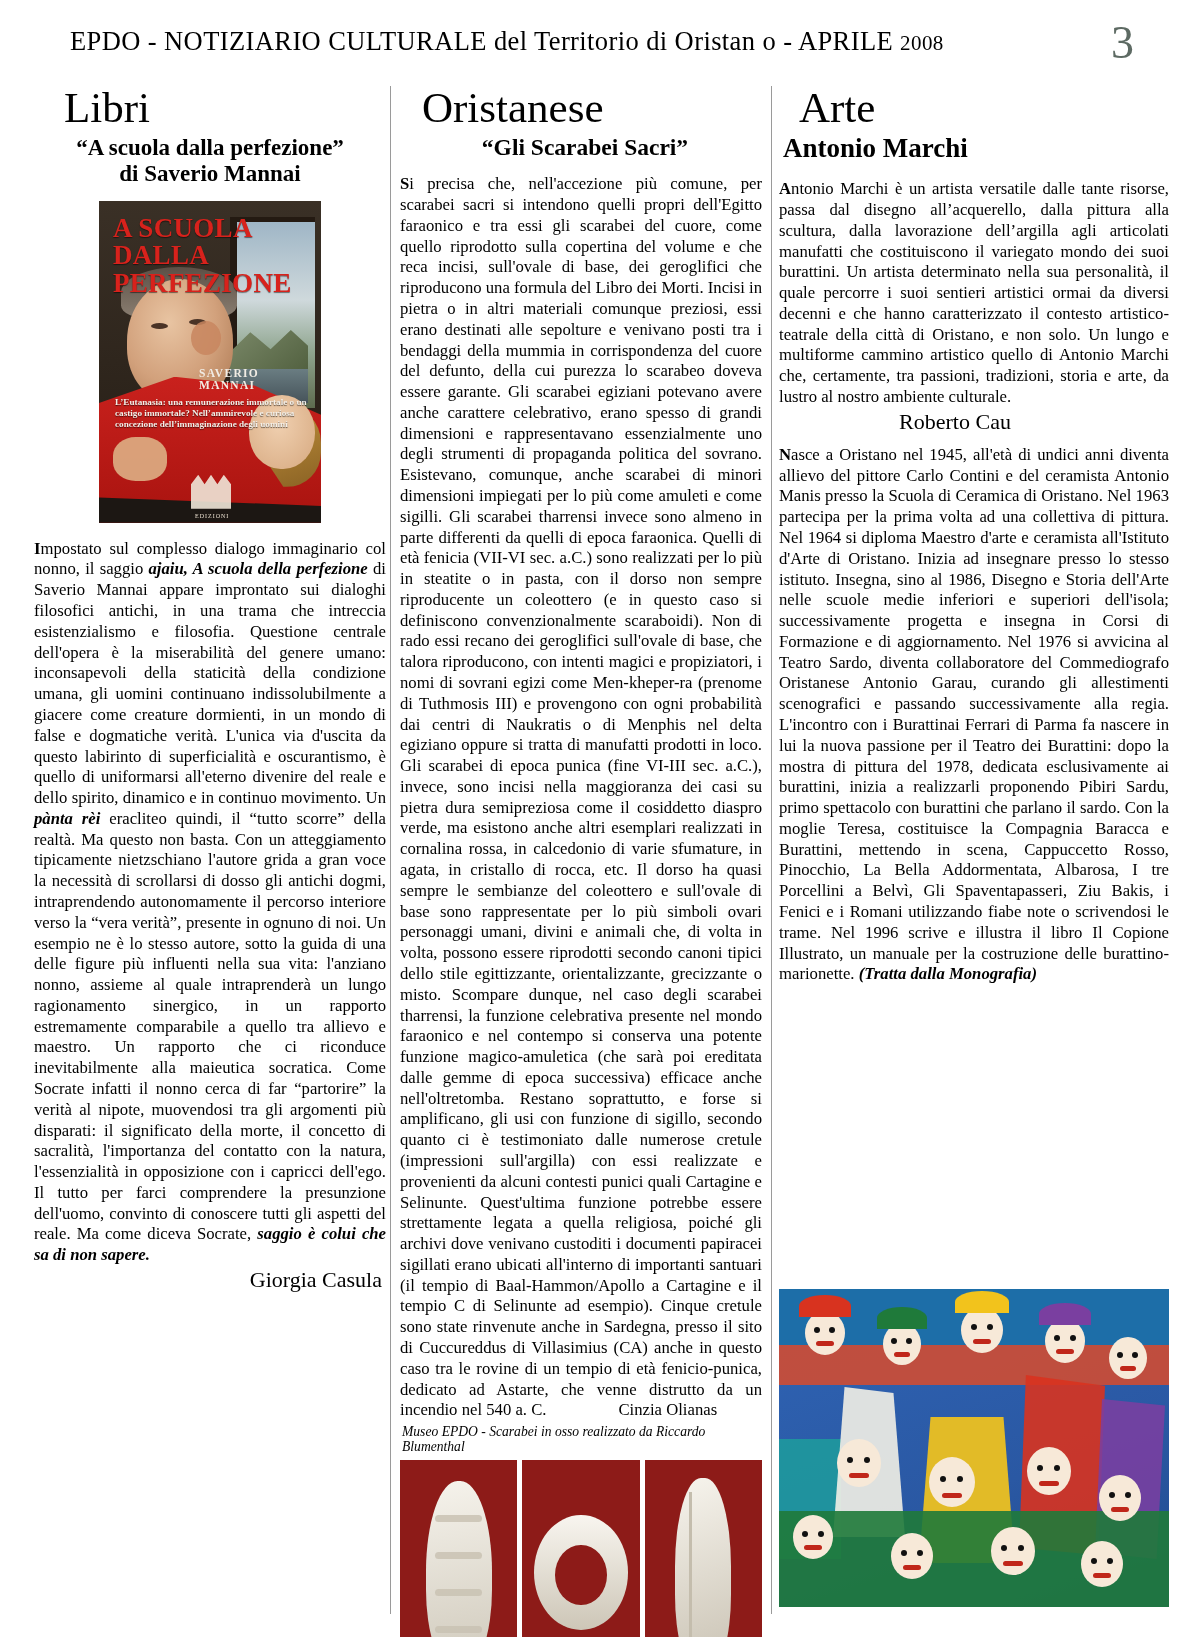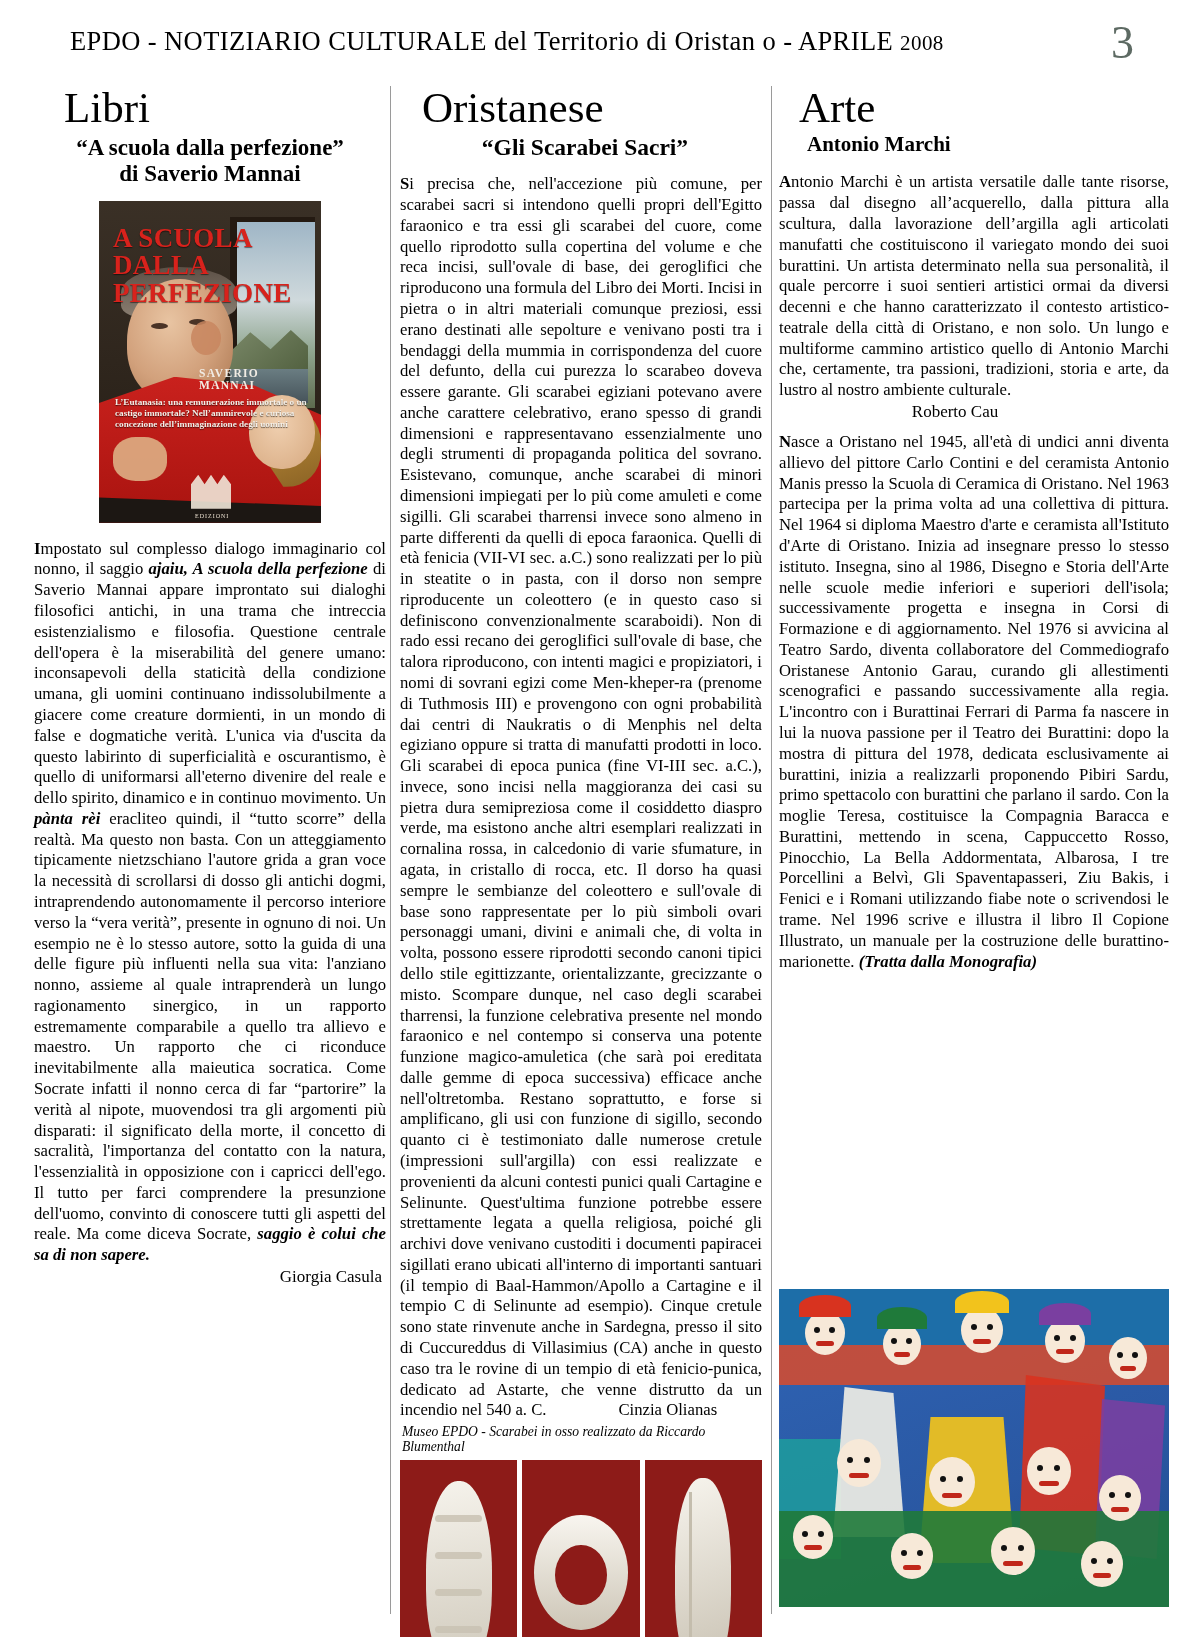--- a/index.html
+++ b/index.html
@@ -43,31 +43,31 @@
   .kicker-left{margin-left:30px;}
   .kicker-mid{margin-left:22px;}
   .kicker-right{margin-left:20px;}
 
   .headline{
     font-size:23px; font-weight:bold; line-height:1.13;
     text-align:center; margin-top:2px;
   }
   .headline-left{margin-top:4px;}
   .headline-mid{text-align:center; margin-left:8px; margin-top:3px; font-size:23.5px;}
-  .headline-right{text-align:left; margin-left:28px; margin-top:2px; font-size:21px;}
+  .headline-right{text-align:left; margin-left:4px; margin-top:2px; font-size:27px;}
 
   .body{
     font-size:16.7px; line-height:1.245; text-align:justify;
     text-justify:inter-word; hyphens:none;
   }
   .body .lead{font-weight:bold;}
   .body i{font-style:italic;font-weight:bold;}
 
   .byline{
-    text-align:right; font-size:17px; margin-top:1px; padding-right:4px;
+    text-align:right; font-size:22px; margin-top:1px; padding-right:4px;
   }
   .byline-center{text-align:center;}
 
   .caption{
     font-style:italic; font-size:13.6px; padding:4px 2px 3px 2px;
     line-height:1.1;
   }
 
   
   .bookcover{
@@ -125,21 +125,21 @@
     position:absolute; right:0px; bottom:36px; width:82px; height:82px;
     border-radius:50% 46% 42% 50%;
     background:linear-gradient(160deg,#c8973f,#8a6224);
     clip-path:polygon(38% 0,100% 8%,100% 100%,54% 100%,26% 58%);
   }
   .bc-hand{
     position:absolute; left:14px; bottom:42px; width:54px; height:44px;
     border-radius:42%; background:#dba87e; opacity:.95;
   }
   .bc-title{
-    position:absolute; left:14px; top:24px; width:200px;
+    position:absolute; left:14px; top:14px; width:200px;
     color:#d8221c; font-weight:bold; font-size:27px; line-height:1.02;
     letter-spacing:.3px; text-shadow:0 1px 1px rgba(0,0,0,.5);
     font-family:"Liberation Serif",serif;
   }
   .bc-author{
     position:absolute; left:100px; top:166px; width:116px;
     color:#f1ece4; font-size:11.5px; font-weight:bold; letter-spacing:1.3px;
   }
   .bc-sub{
     position:absolute; left:16px; top:196px; width:196px;

